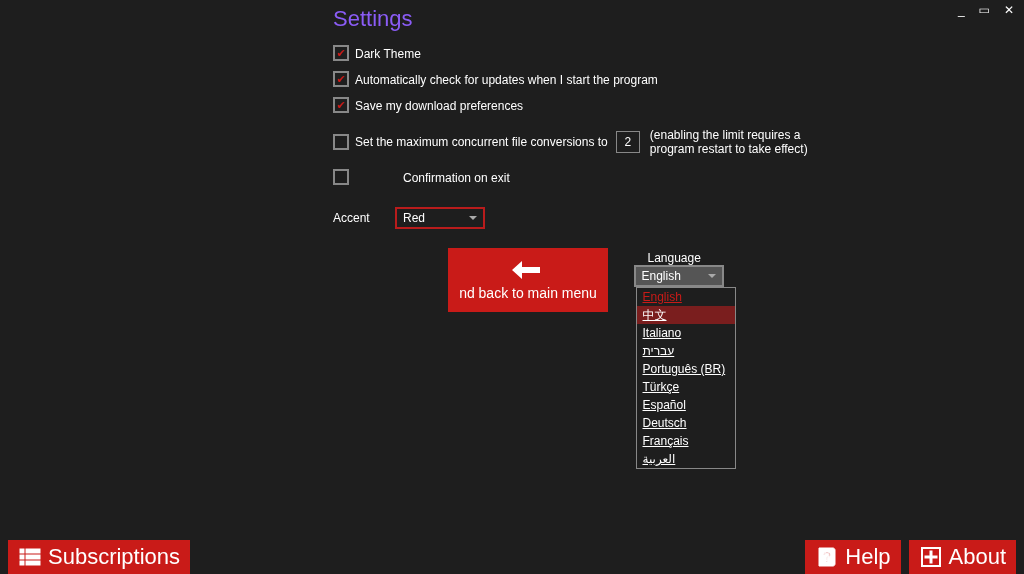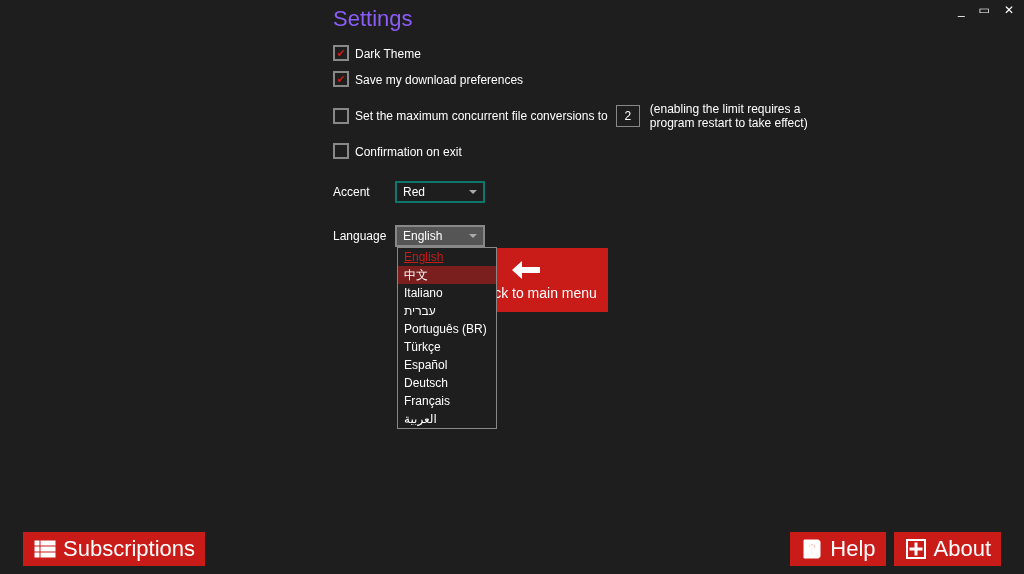--- a/index.html
+++ b/index.html
@@ -19,75 +19,79 @@
     .chk.on:after { content:'✔'; font-size:11px; color:#c91b18; line-height:1; }
     .lbl { font-size:12px; color:#fff; }
 
     .spacer-top { height:10px; }
 
     .numbox { width:24px; height:22px; border:1px solid #888; text-align:center; line-height:20px; margin:0 10px 0 8px; font-size:12px; outline:none; background:transparent; color:#fff; }
     .hint { font-size:12px; line-height:14px; color:#fff; }
 
     .form-row { display:flex; align-items:center; margin-top:22px; }
     .form-lbl { width:62px; font-size:12px; }
-    .select { position:relative; width:90px; height:22px; border:2px solid #0f766e; background:transparent; color:#fff; font-size:12px; padding:0 18px 0 6px; line-height:18px; }
+    .select { position:relative; width:90px; height:22px; border:2px solid #b91c1c; background:transparent; color:#fff; font-size:12px; padding:0 18px 0 6px; line-height:18px; }
     .select:after { content:''; position:absolute; right:6px; top:7px; border:4px solid transparent; border-top-color:#aaa; }
     .select.open { background:#555; border-color:#888; }
 
     .dropdown { position:absolute; left:0; top:20px; width:100px; border:1px solid #888; background:#1e1e1e; z-index:20; }
-    .dropdown .opt { height:18px; line-height:18px; padding:0 6px; font-size:12px; color:#fff; cursor:pointer; }
+    .dropdown .opt { height:18px; line-height:18px; padding:0 6px; font-size:12px; color:#fff; cursor:pointer;text-decoration:underline; }
     .dropdown .opt.active { color:#c91b18; text-decoration:underline; }
     .dropdown .opt.hover { background:#7a1e1e; }
 
     .save-btn { position:absolute; left:448px; top:248px; width:160px; height:64px; background:#c91b18; color:#fff; display:flex; flex-direction:column; align-items:center; justify-content:center; z-index:5; }
     .save-btn .txt { font-size:14px; margin-top:4px; }
 
     
-    .bottom { position:absolute; bottom:0; left:0; right:0; height:42px; display:flex; align-items:flex-start; padding:0 23px; }
+    .bottom { position:absolute; bottom:0; left:0; right:0; height:42px; display:flex; align-items:flex-end; padding:0 8px; }
     .bbtn { height:34px; background:#c91b18; color:#fff; display:flex; align-items:center; gap:6px; padding:0 10px; margin-right:8px; cursor:pointer; }
     .bbtn svg { width:24px; height:24px; fill:#fff; stroke:#fff; }
     .bbtn-label { font-size:22px; font-weight:300; }
     .spacer-flex { flex:1; }
 
-    .lang-anchor { position:relative; }
+    .lang-anchor { position:relative;flex-direction:column; }
   </style>
 </head>
 <body>
 
 <div class="titlebar">
   <span class="tb-btn">_</span>
   <span class="tb-btn">▭</span>
   <span class="tb-btn">✕</span>
 </div>
 
 <div class="content">
   <h1>Settings</h1>
 
   <div class="row">
     <span class="chk on"></span>
     <span class="lbl">Dark Theme</span>
   </div>
   <div class="row">
     <span class="chk on"></span>
+    <span class="lbl">Automatically check for updates when I start the program</span>
+  </div>
+  <div class="row">
+    <span class="chk on"></span>
     <span class="lbl">Save my download preferences</span>
   </div>
 
   <div class="spacer-top"></div>
 
   <div class="row" style="height:auto; align-items:center; margin-bottom:8px;">
     <span class="chk"></span>
     <span class="lbl">Set the maximum concurrent file conversions to</span>
     <input class="numbox" value="2" style="">
     <div>
       <div class="hint">(enabling the limit requires a</div>
       <div class="hint">program restart to take effect)</div>
     </div>
   </div>
 
-  <div class="row" style="margin-bottom:4px;">
+  <div class="row" style="margin-bottom:4px;gap:48px;">
     <span class="chk"></span>
     <span class="lbl">Confirmation on exit</span>
   </div>
 
   <div class="form-row">
     <span class="form-lbl">Accent</span>
     <div class="select">
       <span>Red</span>
     </div>
   </div>

